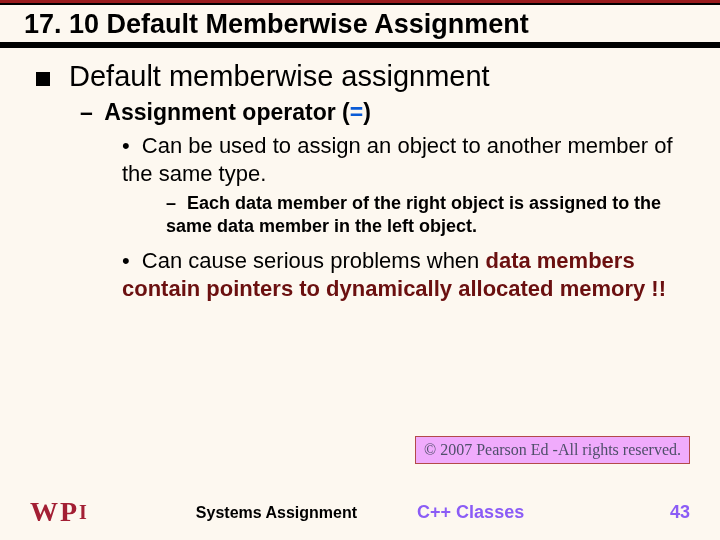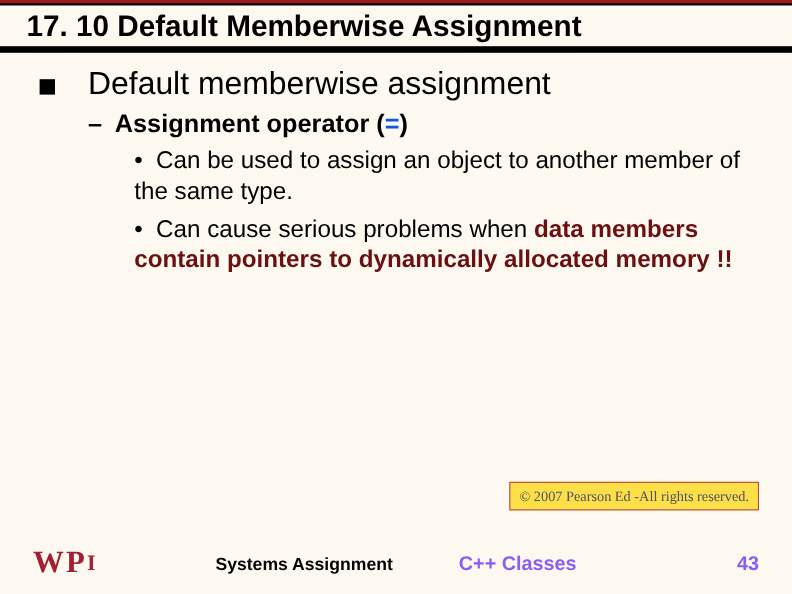--- a/index.html
+++ b/index.html
@@ -21,21 +21,21 @@
     font-size: 27px;
     font-weight: bold;
     display: block;
   }
   .content {
     padding: 12px 36px 0 36px;
   }
   .lvl1 {
     display: flex;
     align-items: flex-start;
-    gap: 30px;
+    gap: 19px;
     margin-bottom: 6px;
   }
   .lvl1-bullet {
     width: 14px; height: 14px; background: #000; margin-top: 12px; flex-shrink: 0;
   }
   .lvl1-text {
     font-size: 29px; font-weight: 400;
   }
   .lvl2 {
     margin-left: 44px; margin-top: 4px; margin-bottom: 4px;
@@ -52,23 +52,23 @@
     margin-left: 130px; margin-top: 4px; margin-bottom: 10px;
     font-size: 18px; font-weight: bold; line-height: 1.25;
   }
   .lvl4 .dash { margin-right: 6px; }
   .darkred { color: #6b1010; }
   .copyright-box {
     position: absolute; right: 30px; bottom: 76px;
     border: 1px solid #b34a4a;
     padding: 4px 8px;
     font-family: Georgia, serif;
-    font-size: 13px;
+    font-size: 16px;
     color: #4f4f6a;
-    background: #fde047;
+    background: #f0abfc;
   }
   .footer {
     position: absolute; left: 0; right: 0; bottom: 14px;
     display: flex; align-items: center; justify-content: space-between;
     padding: 0 30px;
   }
   .logo {
     display: flex; align-items: center; gap: 2px;
   }
   .logo .w, .logo .p, .logo .i {
@@ -108,20 +108,24 @@
   <div class="lvl2">
     <span class="dash">–</span>
     <span>Assignment operator (</span><span class="blue">=</span><span>)</span>
   </div>
 
   <div class="lvl3">
     <span class="bullet">•</span>
     <span>Can be used to assign an object to another member of the same type.</span>
   </div>
 
+  <div class="lvl4">
+    <span class="dash">–</span>
+    <span>Each data member of the right object is assigned to the same data member in the left object.</span>
+  </div>
 
   <div class="lvl3">
     <span class="bullet">•</span>
     <span>Can cause serious problems when </span><span class="darkred" style="font-weight:bold">data members contain pointers to dynamically allocated memory !!</span>
   </div>
 
 </div>
 
 <div class="copyright-box">© 2007 Pearson Ed -All rights reserved.</div>
 

